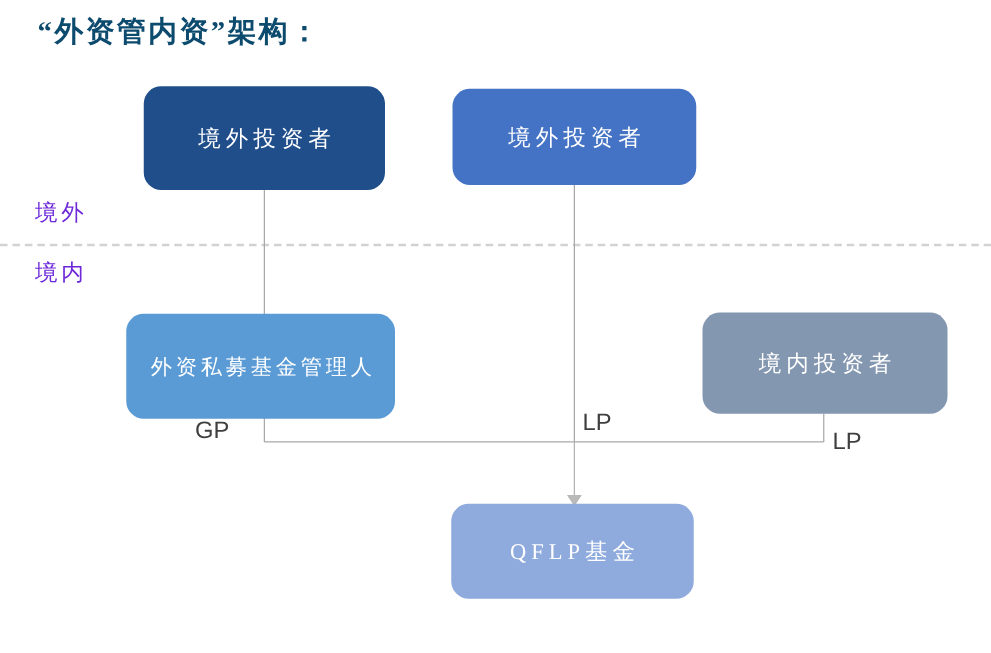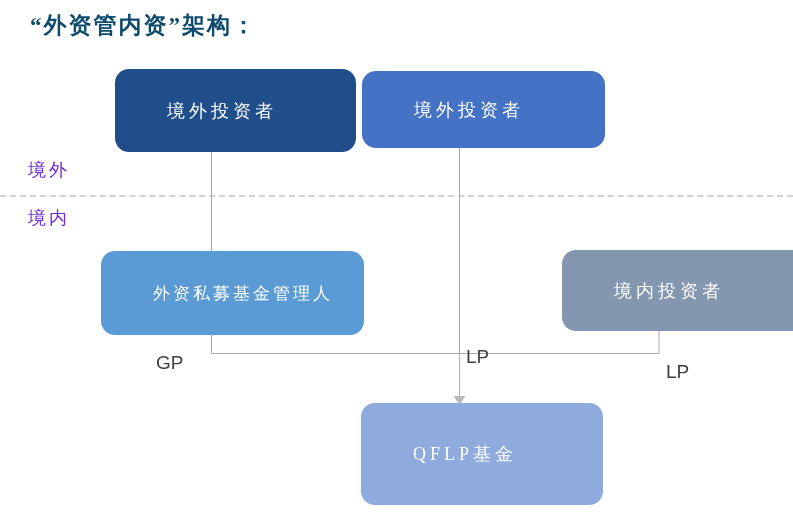--- a/index.html
+++ b/index.html
@@ -46,38 +46,37 @@
     top: 0;
     z-index: 1;
   }
   .node {
     position: absolute;
     z-index: 2;
     border-radius: 14px;
     color: #ffffff;
     display: flex;
     align-items: center;
+    justify-content: center;
     font-size: 18px;
     letter-spacing: 4px;
     text-indent: 4px;
     white-space: nowrap;
-    padding-left: 48px;
   }
   .node-offshore-left  { left: 115px; top: 69px;  width: 193px; height: 83px; background: #1F4E8B; }
   .node-offshore-right { left: 362px; top: 71px;  width: 195px; height: 77px; background: #4472C4; }
   .node-manager        { left: 101px; top: 251px; width: 215px; height: 84px; background: #5B9BD5; font-size: 17px; letter-spacing: 3px; }
   .node-domestic       { left: 562px; top: 250px; width: 196px; height: 81px; background: #8497B0; }
-  .node-qflp           { left: 361px; top: 403px; width: 194px; height: 102px; background: #8FAADC; }
+  .node-qflp           { left: 361px; top: 403px; width: 194px; height: 76px; background: #8FAADC; }
   .edge-label {
     position: absolute;
     z-index: 3;
     font-family: "Liberation Sans", "DejaVu Sans", sans-serif;
     font-size: 19px;
     color: #3f3f3f;
-    margin-top: 18px;
   }
   .edge-label.gp       { left: 156px; top: 334px; }
   .edge-label.lp-center{ left: 466px; top: 328px; }
   .edge-label.lp-right { left: 666px; top: 343px; }
 </style>
 </head>
 <body>
 
 <div class="canvas">
 

